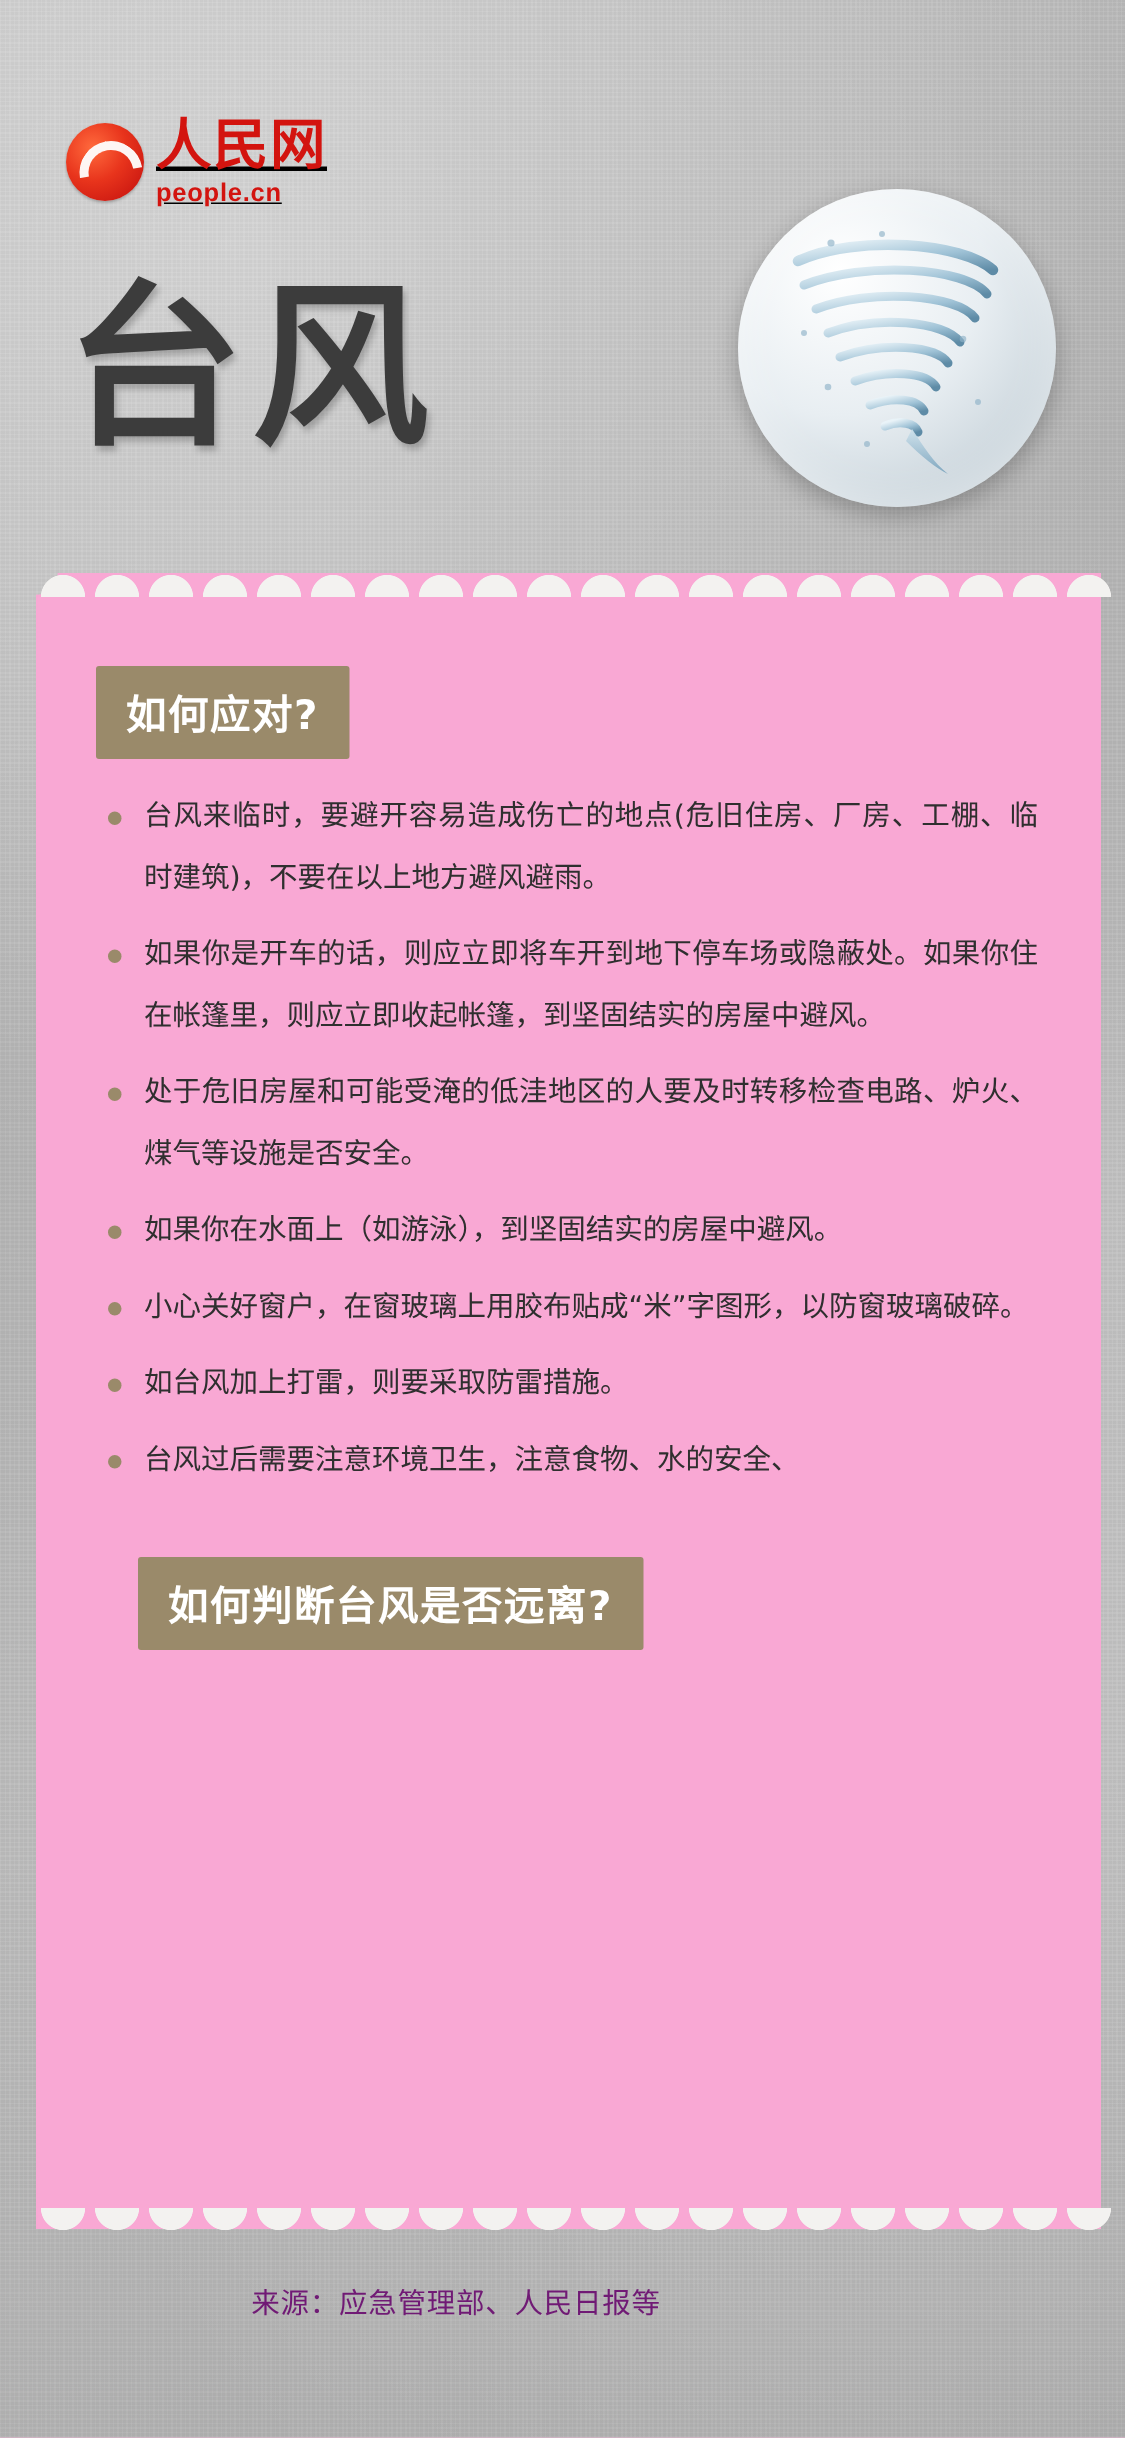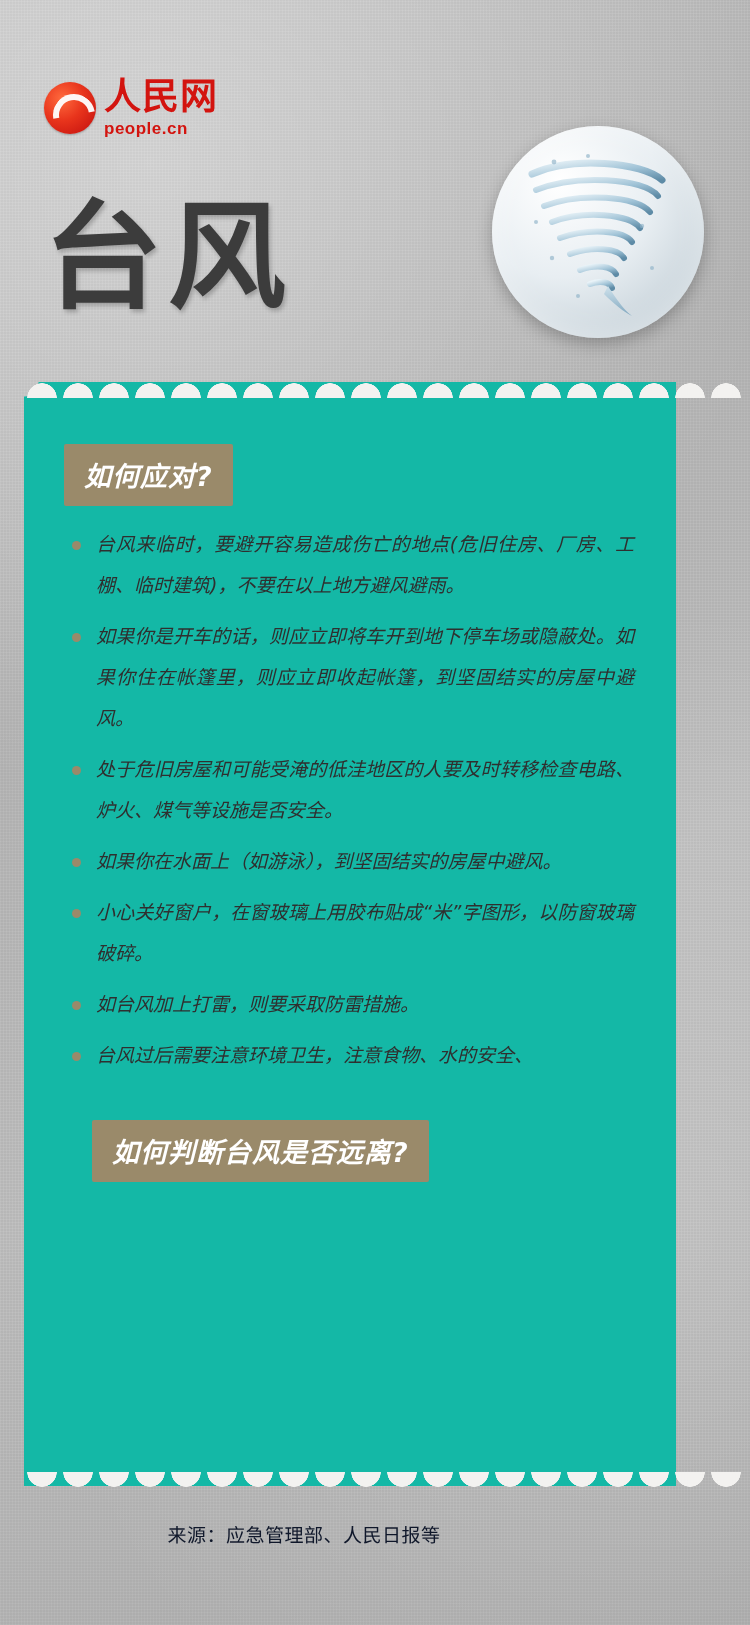--- a/index.html
+++ b/index.html
@@ -42,20 +42,21 @@
     height: 380px;
     z-index: 3;
   }
 
   .brand {
     position: absolute;
     left: 44px;
     top: 78px;
     display: flex;
     align-items: center;
+    text-decoration: underline;
   }
   .brand-mark {
     width: 52px; height: 52px;
     border-radius: 50%;
     background: radial-gradient(circle at 34% 32%, #ff6a3d 0%, #e8341c 45%, #c00d0d 100%);
     position: relative;
     box-shadow: 0 1px 2px rgba(0,0,0,.25);
   }
   .brand-mark::after {
     content: "";
@@ -87,21 +88,21 @@
     font-size: 17px;
     font-weight: 700;
     color: #d3140f;
     letter-spacing: .5px;
     margin-top: 2px;
   }
 
   .big-title {
     position: absolute;
     left: 44px;
-    top: 198px;
+    top: 186px;
     font-family: "DejaVu Sans", "Liberation Sans", sans-serif;
     font-size: 118px;
     font-weight: 700;
     color: #3c3c3c;
     letter-spacing: 6px;
     line-height: 1;
     text-shadow: 2px 3px 4px rgba(0,0,0,.22);
   }
 
   
@@ -117,26 +118,25 @@
     box-shadow: 0 6px 16px rgba(0,0,0,.25), inset 0 0 30px rgba(255,255,255,.5);
     overflow: hidden;
   }
   .hero-circle svg { display: block; }
 
   
   .card {
     position: absolute;
     left: 24px;
     top: 382px;
-    width: 652px;
+    width: 710px;
     height: 1104px;
-    background: #14b8a6;
+    background: #f9a8d4;
     z-index: 2;
     box-shadow: 0 8px 22px rgba(0,0,0,.22);
-    font-style: italic;
     -webkit-mask-image:
       radial-gradient(circle 15px at 0 0, transparent 14px, #000 15px);
   }
 
   .scallop-row {
     position: absolute;
     left: 24px;
     width: 702px;
     height: 22px;
     display: flex;
@@ -215,21 +215,21 @@
   }
 
   .source {
     position: absolute;
     left: 0;
     top: 1520px;
     width: 608px;
     text-align: center;
     font-family: "DejaVu Sans", "Liberation Sans", sans-serif;
     font-size: 19px;
-    color: #0f172a;
+    color: #701a75;
     z-index: 3;
     letter-spacing: .5px;
   }
 </style>
 </head>
 <body>
 
 <div class="page-bg"></div>
 
 <div class="header">

